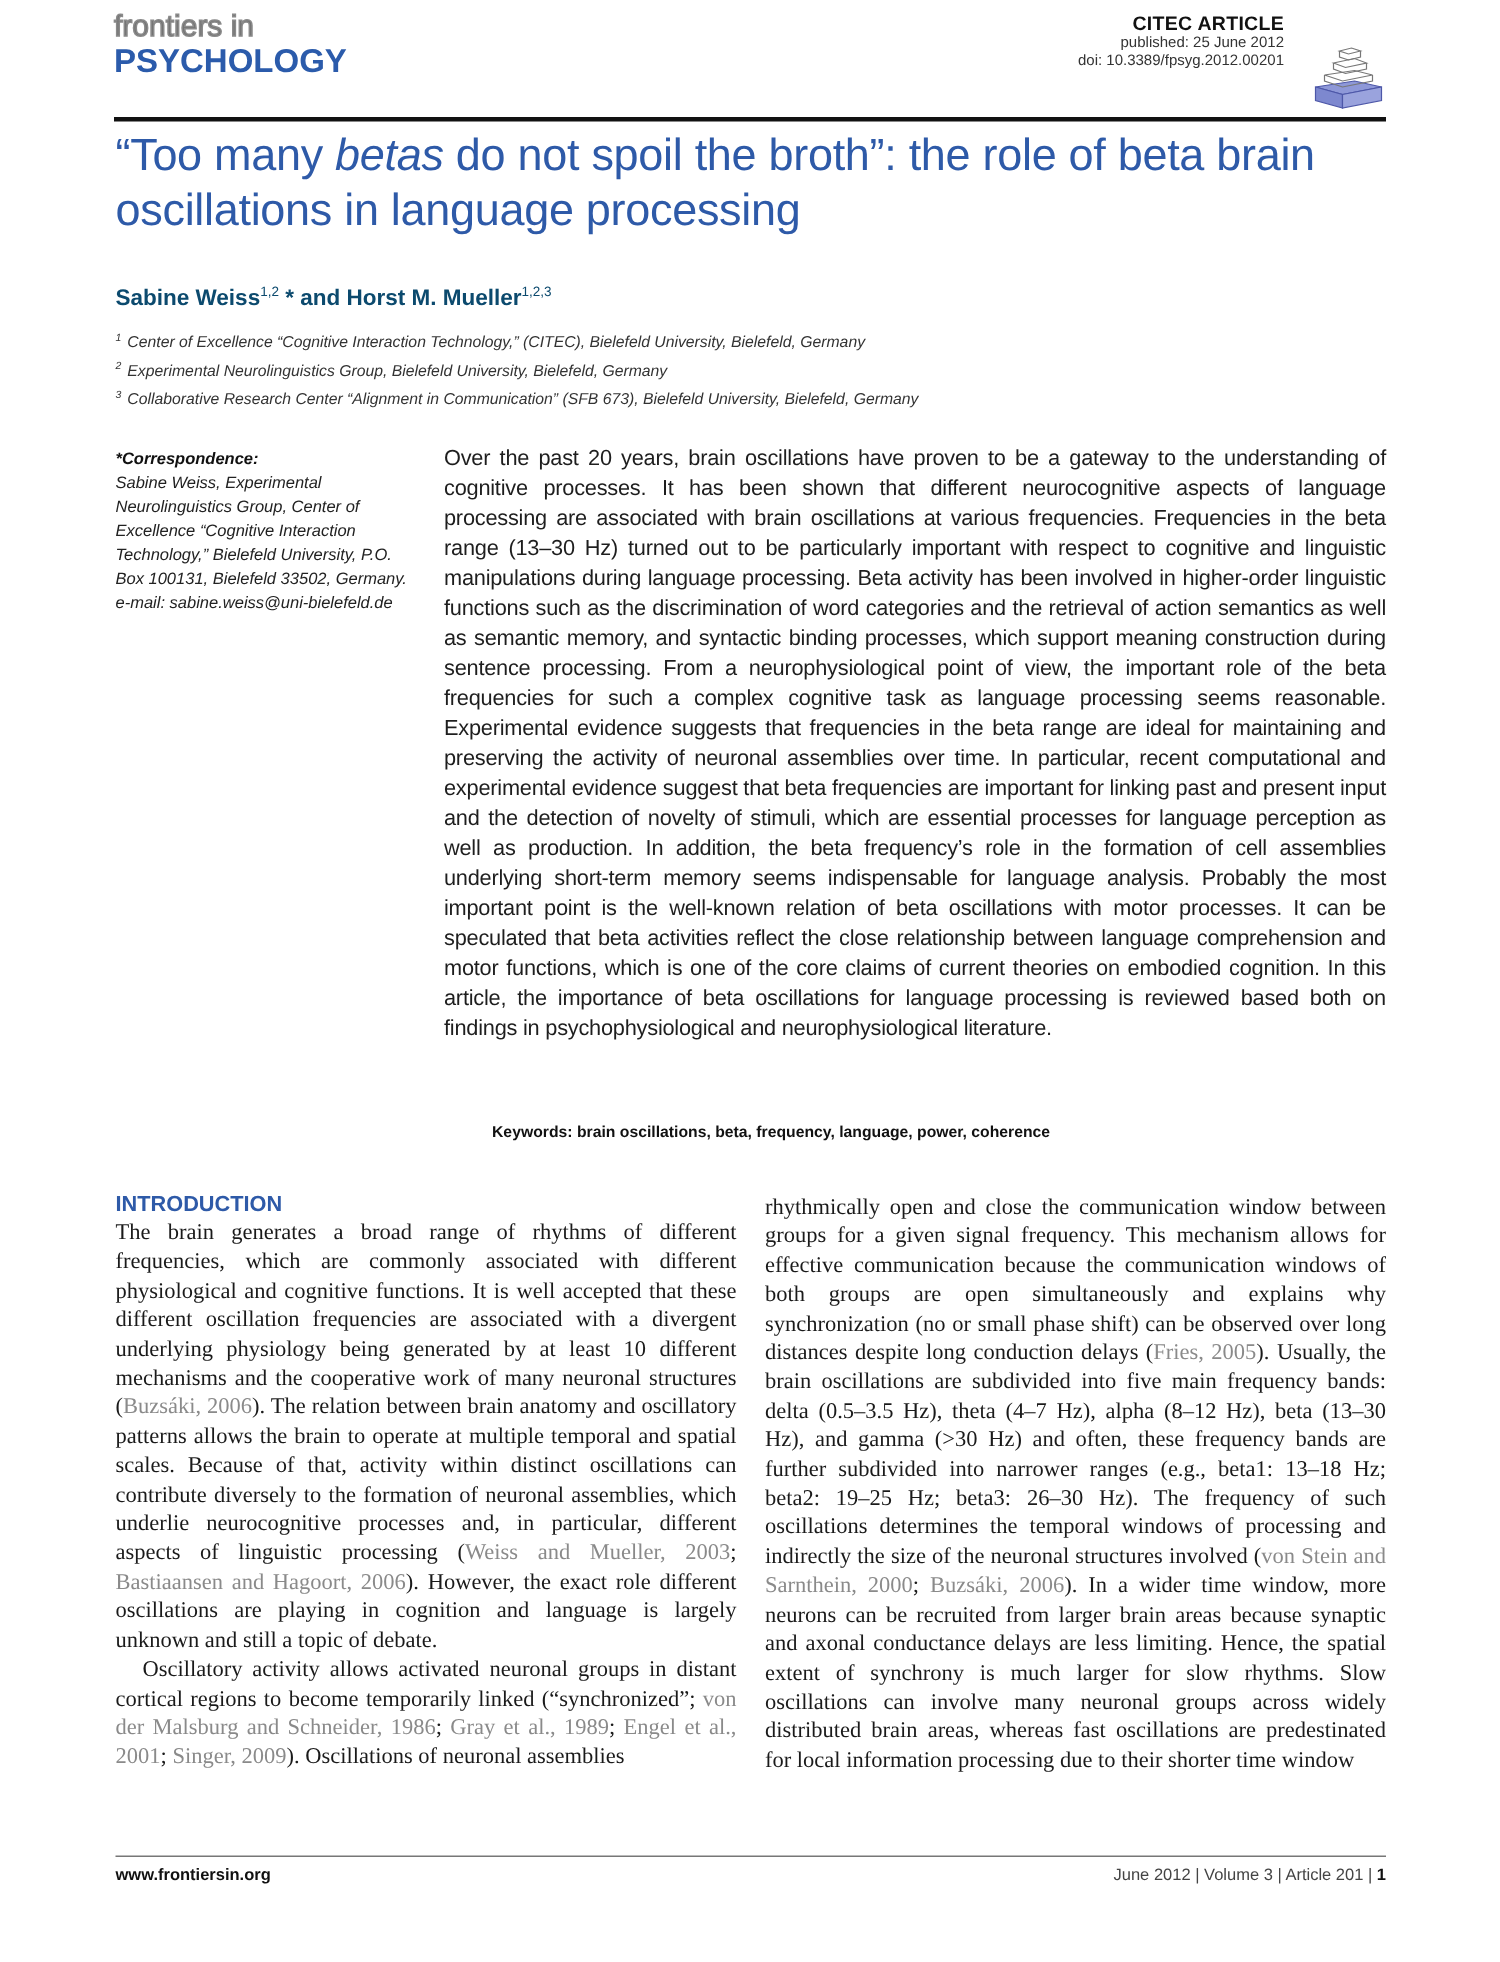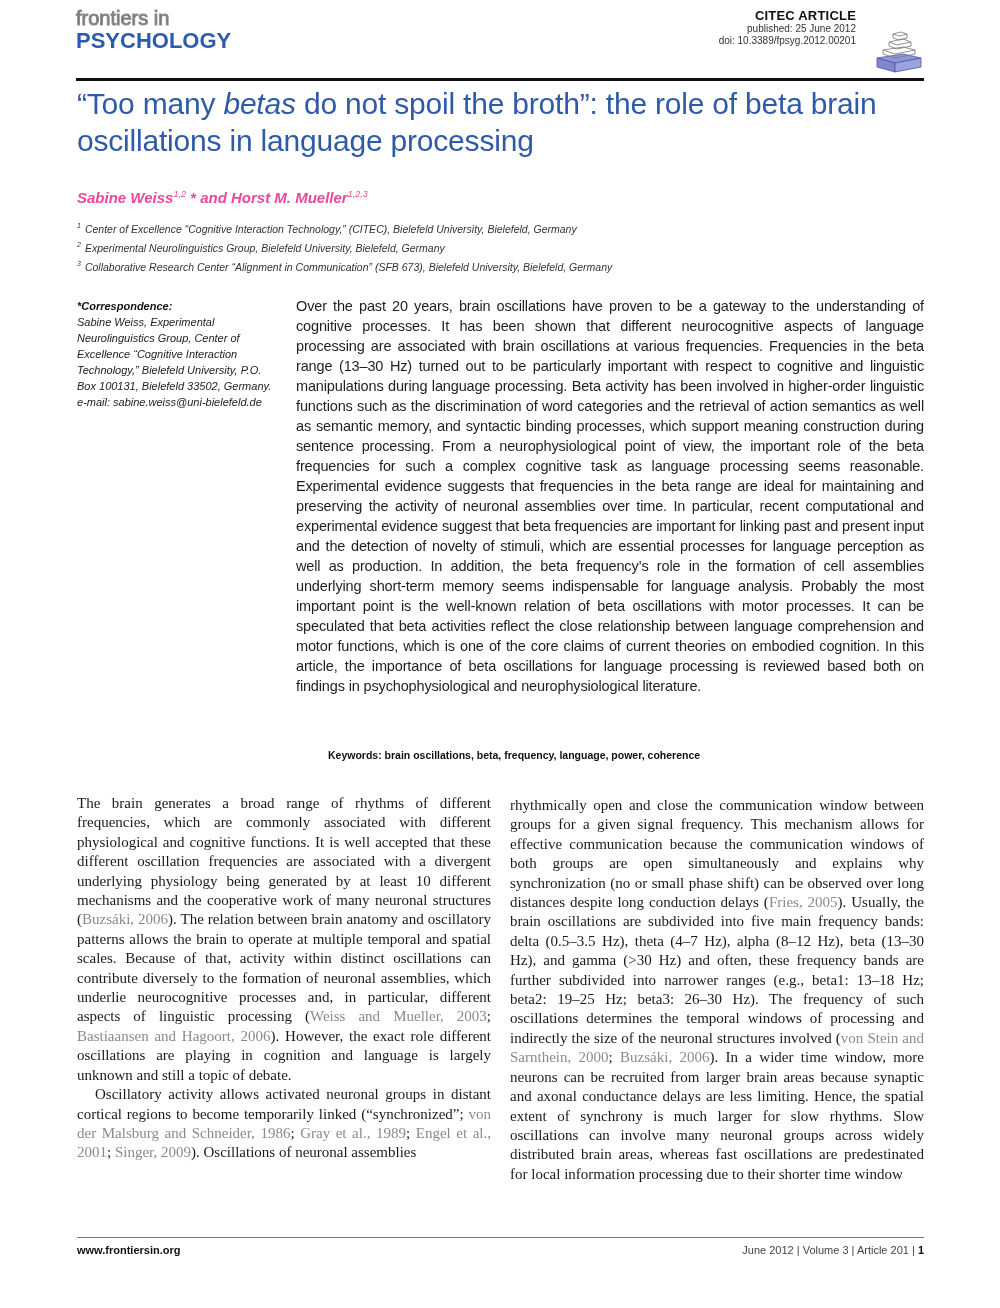--- a/index.html
+++ b/index.html
@@ -14,21 +14,21 @@
   .header-right { position: absolute; right: 144px; top: 8px; text-align: right; }
   .article-type { font-size: 13px; font-weight: bold; color: #111; line-height: 15px; letter-spacing: 0.2px; }
   .pub-line { font-size: 10px; color: #333; line-height: 12px; }
   .cube-icon { position: absolute; left: 873px; top: 28px; width: 52px; height: 46px; }
 
   
   .title { position: absolute; left: 77px; top: 85px; width: 860px; font-size: 30px; line-height: 37px; color: #2e5aa8; font-weight: normal; letter-spacing: -0.2px; }
   .title em { font-style: italic; }
 
   
-  .authors { position: absolute; left: 77px; top: 189px; font-size: 15px; font-weight: bold; font-style: italic; color: #ec4899; }
+  .authors { position: absolute; left: 77px; top: 189px; font-size: 15px; font-weight: bold; color: #0c4a6e; }
   .authors sup { font-size: 9px; font-weight: normal; }
   .affils { position: absolute; left: 77px; top: 218px; font-size: 10.5px; font-style: italic; color: #333; line-height: 16.5px; }
   .affils sup { font-size: 7px; margin-right: 4px; }
 
   
   .sidebar { position: absolute; left: 77px; top: 298px; width: 205px; font-size: 11px; line-height: 16px; color: #222; }
   .sb-head { font-weight: bold; font-style: italic; color: #111; font-size: 11px; }
   .sb-text { font-style: italic; }
   .sb-block { margin-bottom: 4px; }
 
@@ -91,20 +91,21 @@
     <div class="sb-head">*Correspondence:</div>
     <div class="sb-text">Sabine Weiss, Experimental Neurolinguistics Group, Center of Excellence “Cognitive Interaction Technology,” Bielefeld University, P.O. Box 100131, Bielefeld 33502, Germany.</div>
     <div class="sb-text">e-mail: sabine.weiss@uni-bielefeld.de</div>
   </div>
 </div>
 
 <p class="abstract">Over the past 20 years, brain oscillations have proven to be a gateway to the understanding of cognitive processes. It has been shown that different neurocognitive aspects of language processing are associated with brain oscillations at various frequencies. Frequencies in the beta range (13–30 Hz) turned out to be particularly important with respect to cognitive and linguistic manipulations during language processing. Beta activity has been involved in higher-order linguistic functions such as the discrimination of word categories and the retrieval of action semantics as well as semantic memory, and syntactic binding processes, which support meaning construction during sentence processing. From a neurophysiological point of view, the important role of the beta frequencies for such a complex cognitive task as language processing seems reasonable. Experimental evidence suggests that frequencies in the beta range are ideal for maintaining and preserving the activity of neuronal assemblies over time. In particular, recent computational and experimental evidence suggest that beta frequencies are important for linking past and present input and the detection of novelty of stimuli, which are essential processes for language perception as well as production. In addition, the beta frequency’s role in the formation of cell assemblies underlying short-term memory seems indispensable for language analysis. Probably the most important point is the well-known relation of beta oscillations with motor processes. It can be speculated that beta activities reflect the close relationship between language comprehension and motor functions, which is one of the core claims of current theories on embodied cognition. In this article, the importance of beta oscillations for language processing is reviewed based both on findings in psychophysiological and neurophysiological literature.</p>
 <div class="keywords">Keywords: brain oscillations, beta, frequency, language, power, coherence</div>
 
 <div class="col col-left">
+  <div class="section-head">INTRODUCTION</div>
   <p><span>The brain generates a broad range of rhythms of different frequencies, which are commonly associated with different physiological and cognitive functions. It is well accepted that these different oscillation frequencies are associated with a divergent underlying physiology being generated by at least 10 different mechanisms and the cooperative work of many neuronal structures (</span><span class="cite">Buzsáki, 2006</span><span>). The relation between brain anatomy and oscillatory patterns allows the brain to operate at multiple temporal and spatial scales. Because of that, activity within distinct oscillations can contribute diversely to the formation of neuronal assemblies, which underlie neurocognitive processes and, in particular, different aspects of linguistic processing (</span><span class="cite">Weiss and Mueller, 2003</span><span>; </span><span class="cite">Bastiaansen and Hagoort, 2006</span><span>). However, the exact role different oscillations are playing in cognition and language is largely unknown and still a topic of debate.</span></p>
   <p class="indent"><span>Oscillatory activity allows activated neuronal groups in distant cortical regions to become temporarily linked (“synchronized”; </span><span class="cite">von der Malsburg and Schneider, 1986</span><span>; </span><span class="cite">Gray et al., 1989</span><span>; </span><span class="cite">Engel et al., 2001</span><span>; </span><span class="cite">Singer, 2009</span><span>). Oscillations of neuronal assemblies</span></p>
 </div>
 
 <div class="col col-right">
   <p><span>rhythmically open and close the communication window between groups for a given signal frequency. This mechanism allows for effective communication because the communication windows of both groups are open simultaneously and explains why synchronization (no or small phase shift) can be observed over long distances despite long conduction delays (</span><span class="cite">Fries, 2005</span><span>). Usually, the brain oscillations are subdivided into five main frequency bands: delta (0.5–3.5 Hz), theta (4–7 Hz), alpha (8–12 Hz), beta (13–30 Hz), and gamma (&gt;30 Hz) and often, these frequency bands are further subdivided into narrower ranges (e.g., beta1: 13–18 Hz; beta2: 19–25 Hz; beta3: 26–30 Hz). The frequency of such oscillations determines the temporal windows of processing and indirectly the size of the neuronal structures involved (</span><span class="cite">von Stein and Sarnthein, 2000</span><span>; </span><span class="cite">Buzsáki, 2006</span><span>). In a wider time window, more neurons can be recruited from larger brain areas because synaptic and axonal conductance delays are less limiting. Hence, the spatial extent of synchrony is much larger for slow rhythms. Slow oscillations can involve many neuronal groups across widely distributed brain areas, whereas fast oscillations are predestinated for local information processing due to their shorter time window</span></p>
 </div>
 
 <div class="footer-rule"></div>
 <div class="footer-left">www.frontiersin.org</div>

